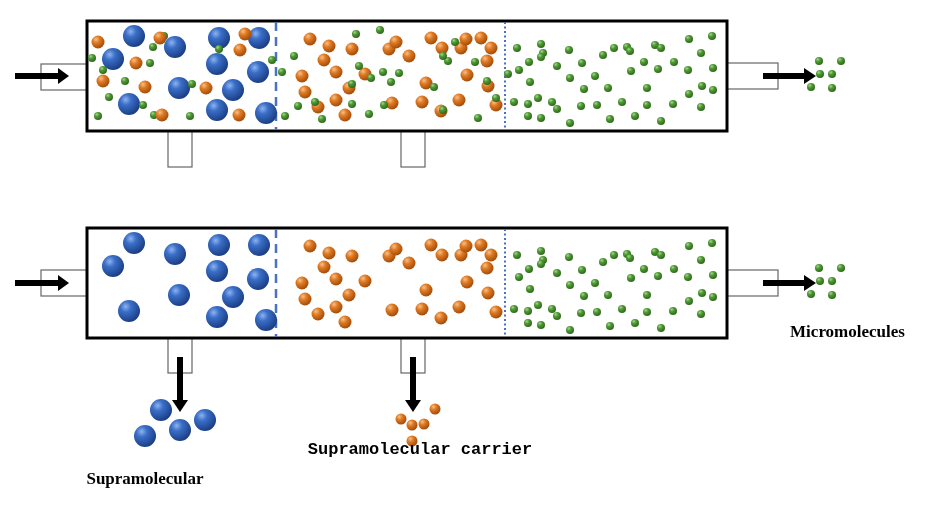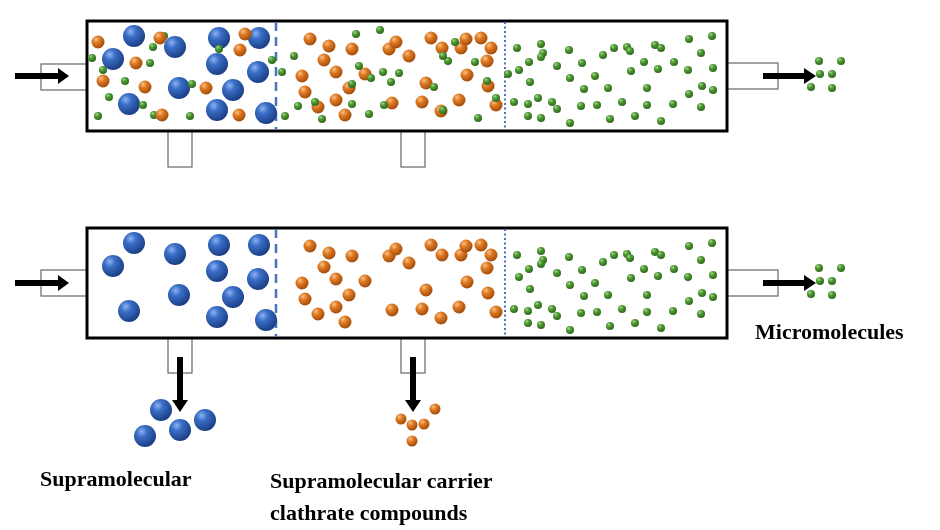--- a/index.html
+++ b/index.html
@@ -1,22 +1,22 @@
 <!DOCTYPE html>
 <html><head>
 <meta charset="utf-8">
 <style>
   html, body { margin: 0; padding: 0; background: #ffffff; }
   body { width: 940px; height: 530px; position: relative; overflow: hidden;
          font-family: "Liberation Serif", serif; }
   svg#diagram { position: absolute; left: 0; top: 0; }
-  .label { position: absolute; font-weight: bold; color: #000; font-size: 22px;
-           font-family: "Liberation Serif", serif; line-height: 32px; white-space: nowrap; }
+  .label { position: absolute; font-weight: bold; color: #000; font-size: 17px;
+           font-family: "Liberation Serif", serif; text-align: center; line-height: 32px; white-space: nowrap; }
   #label-macro { left: 40px; top: 463px; width: 210px; }
-  #label-supra { left: 270px; top: 465px; width: 300px; }
+  #label-supra { left: 270px; top: 434px; width: 300px; font-family: Liberation Mono, monospace; }
   #label-micro { left: 755px; top: 316px; width: 185px; }
 </style>
 </head>
 <body>
 
 <svg id="diagram" width="940" height="530" viewBox="0 0 940 530" xmlns="http://www.w3.org/2000/svg">
   <defs>
     <radialGradient id="g-blue" cx="35%" cy="30%" r="70%">
       <stop offset="0%" stop-color="#8fb2ee"></stop>
       <stop offset="35%" stop-color="#3a6fc8"></stop>
@@ -347,15 +347,14 @@
         <circle cx="424" cy="424" r="5.5" fill="url(#g-orange)"></circle>
         <circle cx="435" cy="409" r="5.5" fill="url(#g-orange)"></circle>
         <circle cx="412" cy="441" r="5.5" fill="url(#g-orange)"></circle>
       </g>
   </g>
 </svg>
 
 <div class="label" id="label-macro">Supramolecular</div>
 <div class="label" id="label-supra">
   <div>Supramolecular carrier</div>
-  <div>clathrate compounds</div>
 </div>
 <div class="label" id="label-micro">Micromolecules</div>
 
 </body></html>

